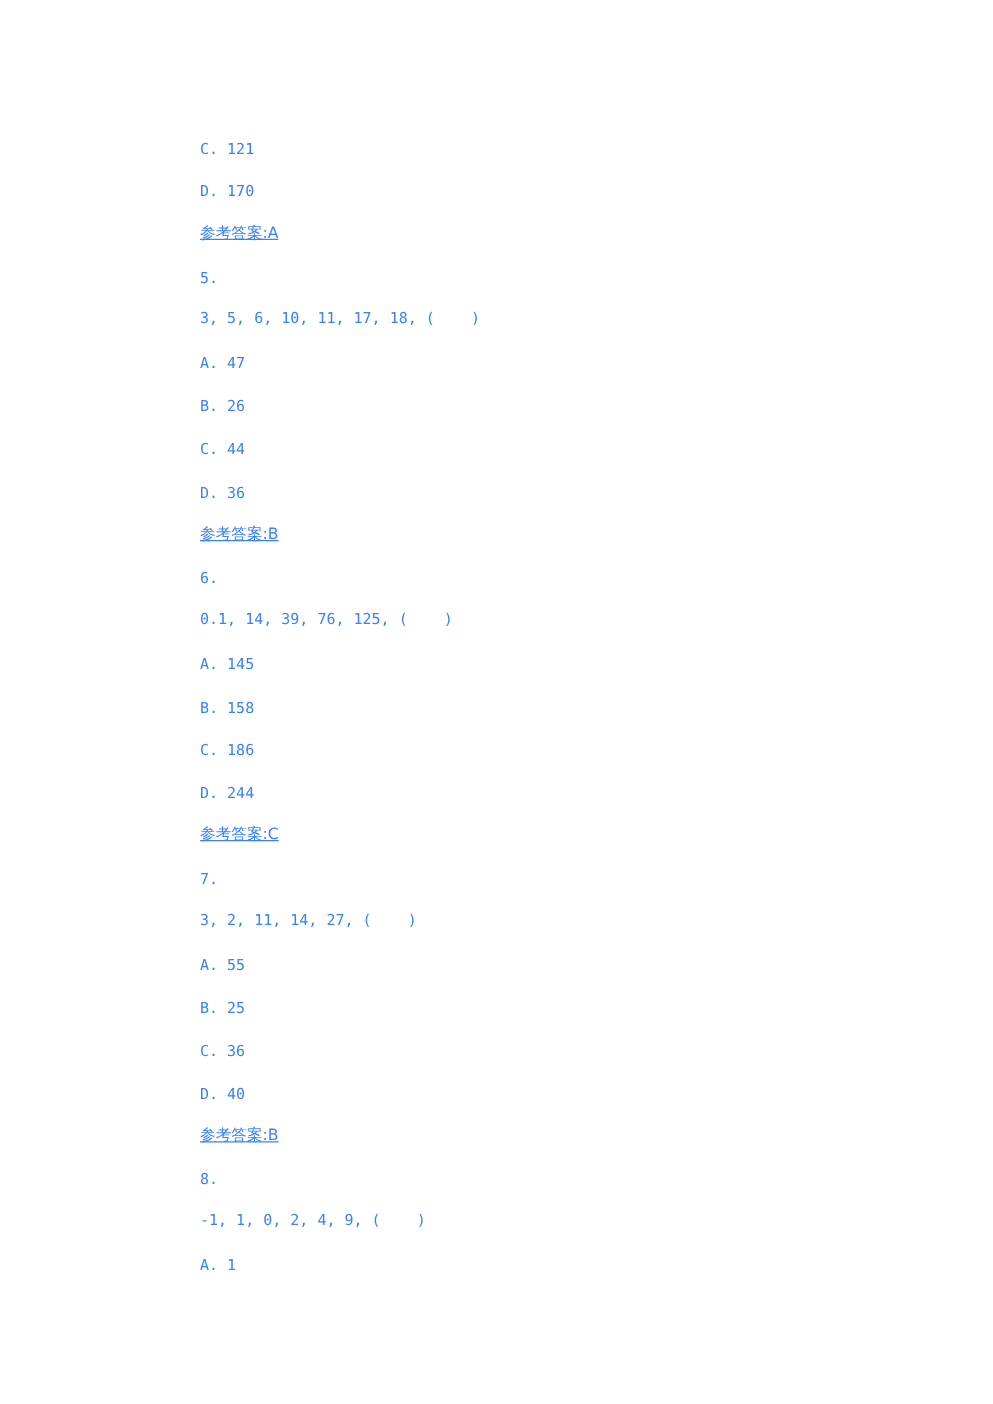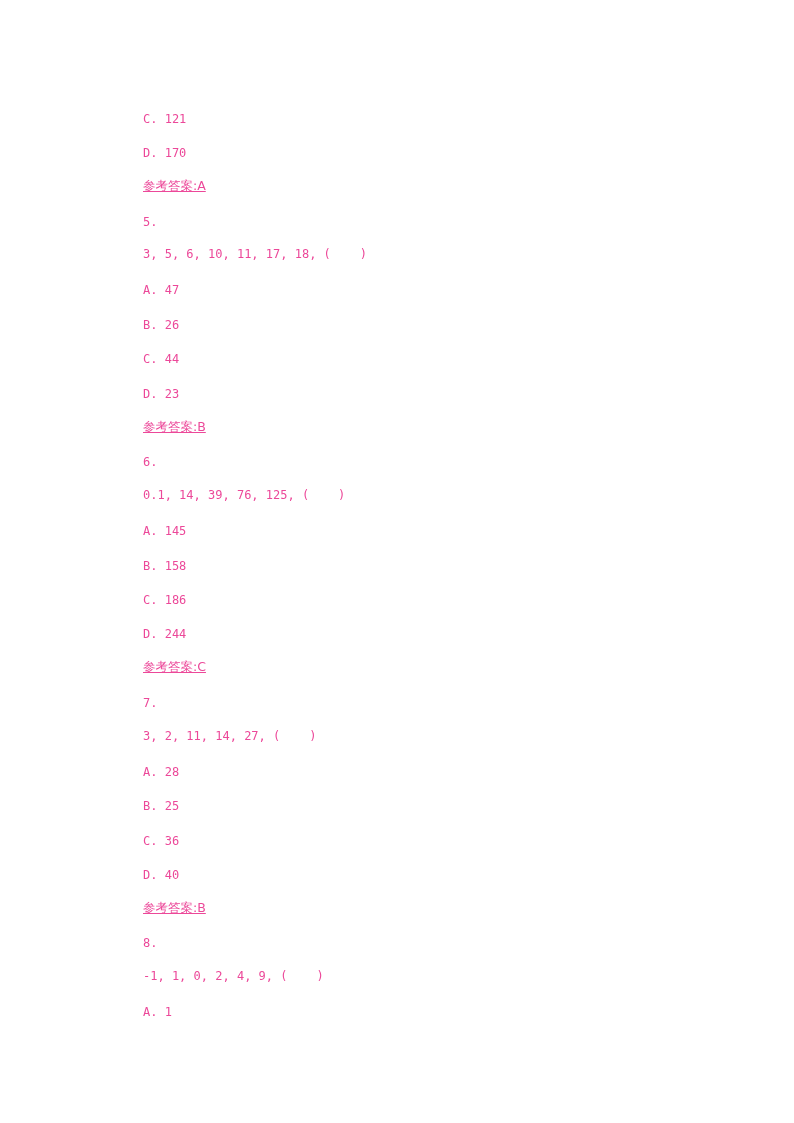--- a/index.html
+++ b/index.html
@@ -1,56 +1,56 @@
 <!DOCTYPE html>
 <html><head>
 <meta charset="utf-8">
 <style>
   html, body { margin: 0; padding: 0; background: #ffffff; }
   body { width: 794px; height: 1123px; position: relative; overflow: hidden; }
   .page { position: absolute; left: 0; top: 0; width: 794px; height: 1123px; background: #ffffff; }
   .line {
     position: absolute;
-    left: 143px;
+    left: 160px;
     font-family: "DejaVu Sans Mono", "Liberation Mono", monospace;
     font-size: 12px;
     line-height: 14px;
-    color: #ec4899;
+    color: #3b82f6;
     white-space: pre;
     letter-spacing: 0px;
   }
   .answer { font-family: "DejaVu Sans", "Liberation Sans", sans-serif; font-size: 12.5px; text-decoration: underline; }
 </style>
 </head>
 <body>
 
 <div class="page">
   <div class="line" style="top:112px">C. 121</div>
   <div class="line" style="top:146px">D. 170</div>
   <div class="line answer" style="top:179px">参考答案:A</div>
 
   <div class="line" style="top:215px">5.</div>
   <div class="line" style="top:247px">3, 5, 6, 10, 11, 17, 18, (    )</div>
   <div class="line" style="top:283px">A. 47</div>
   <div class="line" style="top:318px">B. 26</div>
   <div class="line" style="top:352px">C. 44</div>
-  <div class="line" style="top:387px">D. 23</div>
+  <div class="line" style="top:387px">D. 36</div>
   <div class="line answer" style="top:420px">参考答案:B</div>
 
   <div class="line" style="top:455px">6.</div>
   <div class="line" style="top:488px">0.1, 14, 39, 76, 125, (    )</div>
   <div class="line" style="top:524px">A. 145</div>
   <div class="line" style="top:559px">B. 158</div>
   <div class="line" style="top:593px">C. 186</div>
   <div class="line" style="top:627px">D. 244</div>
   <div class="line answer" style="top:660px">参考答案:C</div>
 
   <div class="line" style="top:696px">7.</div>
   <div class="line" style="top:729px">3, 2, 11, 14, 27, (    )</div>
-  <div class="line" style="top:765px">A. 28</div>
+  <div class="line" style="top:765px">A. 55</div>
   <div class="line" style="top:799px">B. 25</div>
   <div class="line" style="top:834px">C. 36</div>
   <div class="line" style="top:868px">D. 40</div>
   <div class="line answer" style="top:901px">参考答案:B</div>
 
   <div class="line" style="top:936px">8.</div>
   <div class="line" style="top:969px">-1, 1, 0, 2, 4, 9, (    )</div>
   <div class="line" style="top:1005px">A. 1</div>
 </div>
 

